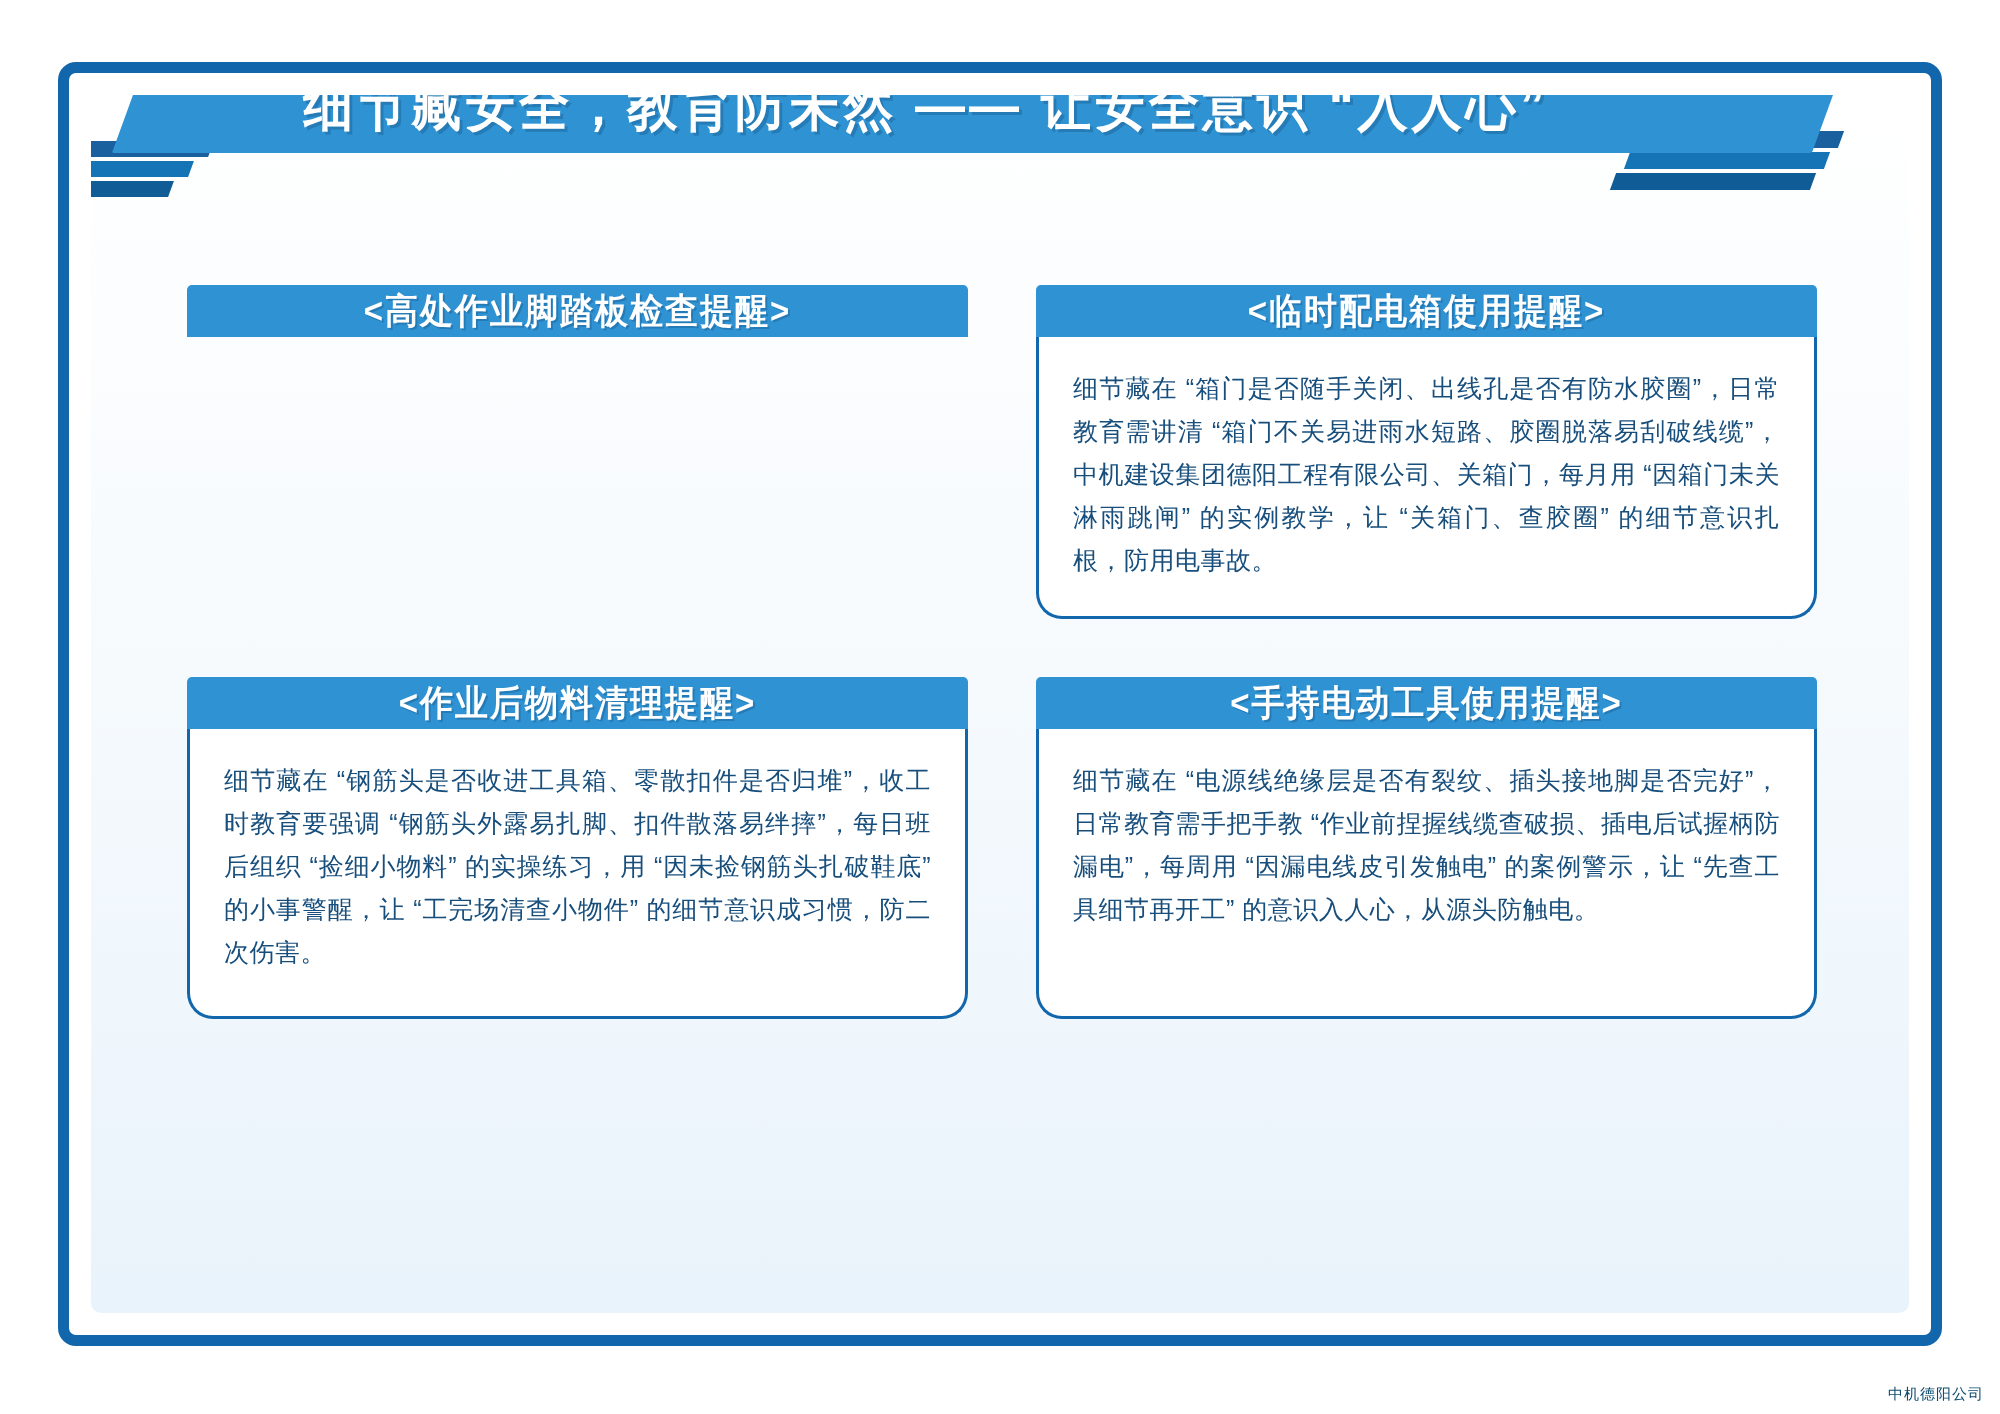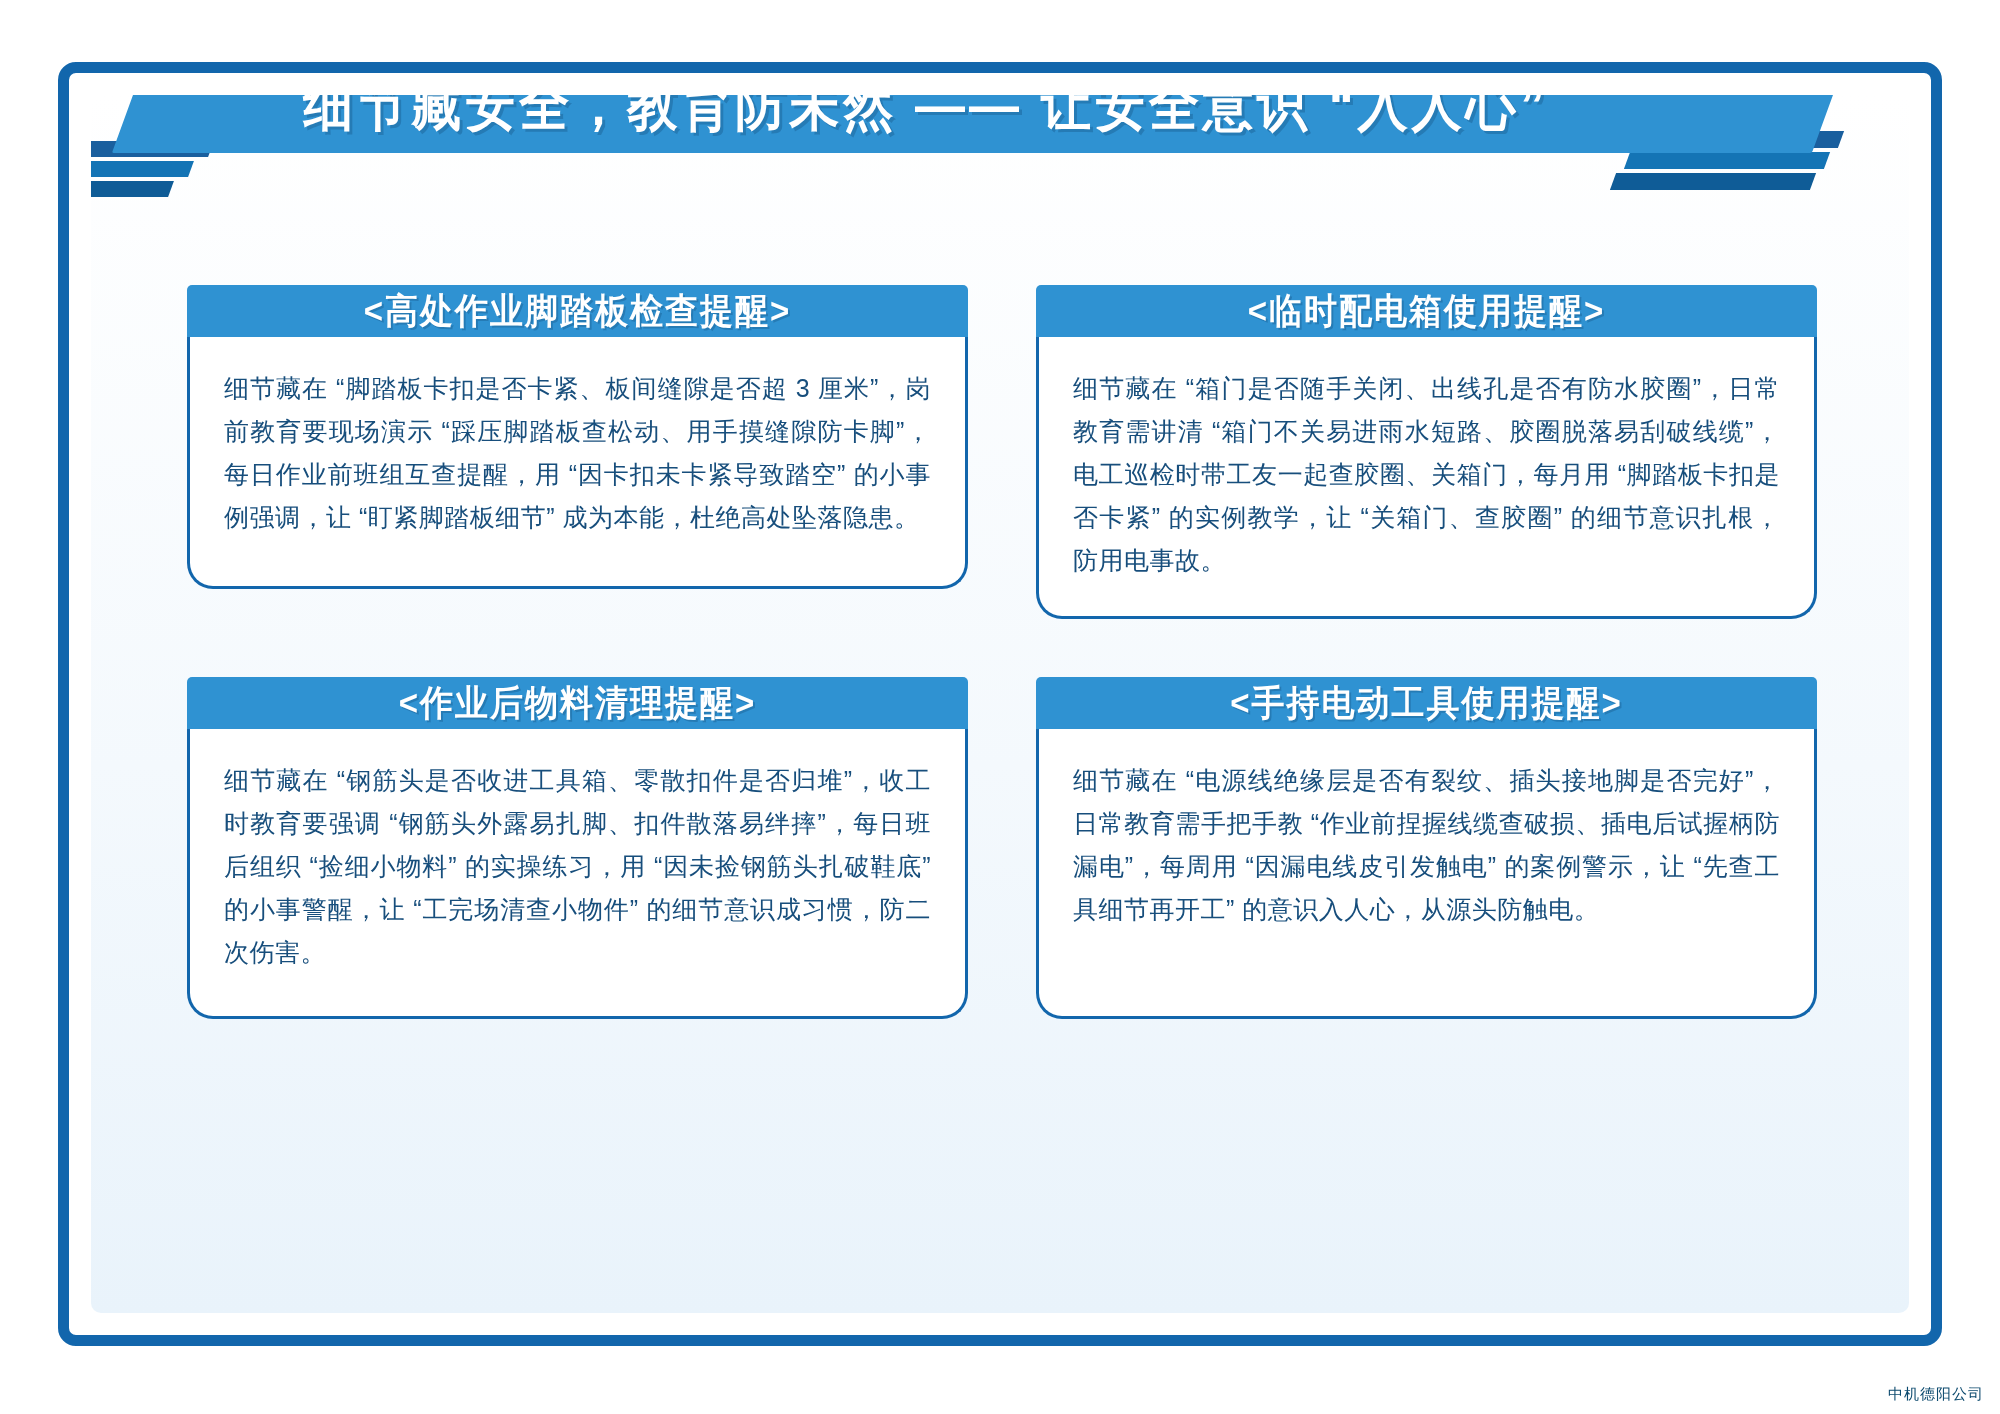--- a/index.html
+++ b/index.html
@@ -161,31 +161,28 @@
         <span>细节藏安全，教育防未然 —— 让安全意识 “入人心”</span>
       </div>
     </div>
 
     <div id="grid">
 
       <div class="card h-320">
         <div class="card-head">
           <span>&lt;高处作业脚踏板检查提醒&gt;</span>
         </div>
+      </div>
+
+      <div class="card h-320">
+        <div class="card-head">
+          <span>&lt;临时配电箱使用提醒&gt;</span>
+        </div>
         <div class="card-body">
-          <p>细节藏在 “脚踏板卡扣是否卡紧、板间缝隙是否超 3 厘米”，岗前教育要现场演示 “踩压脚踏板查松动、用手摸缝隙防卡脚”，每日作业前班组互查提醒，用 “因卡扣未卡紧导致踏空” 的小事例强调，让 “盯紧脚踏板细节” 成为本能，杜绝高处坠落隐患。</p>
-        </div>
-      </div>
-
-      <div class="card h-320">
-        <div class="card-head">
-          <span>&lt;临时配电箱使用提醒&gt;</span>
-        </div>
-        <div class="card-body">
-          <p>细节藏在 “箱门是否随手关闭、出线孔是否有防水胶圈”，日常教育需讲清 “箱门不关易进雨水短路、胶圈脱落易刮破线缆”，电工巡检时带工友一起查胶圈、关箱门，每月用 “脚踏板卡扣是否卡紧” 的实例教学，让 “关箱门、查胶圈” 的细节意识扎根，防用电事故。</p>
+          <p>细节藏在 “箱门是否随手关闭、出线孔是否有防水胶圈”，日常教育需讲清 “箱门不关易进雨水短路、胶圈脱落易刮破线缆”，中机建设集团德阳工程有限公司、关箱门，每月用 “因箱门未关淋雨跳闸” 的实例教学，让 “关箱门、查胶圈” 的细节意识扎根，防用电事故。</p>
         </div>
       </div>
 
       <div class="card h-360">
         <div class="card-head">
           <span>&lt;作业后物料清理提醒&gt;</span>
         </div>
         <div class="card-body">
           <p>细节藏在 “钢筋头是否收进工具箱、零散扣件是否归堆”，收工时教育要强调 “钢筋头外露易扎脚、扣件散落易绊摔”，每日班后组织 “捡细小物料” 的实操练习，用 “因未捡钢筋头扎破鞋底” 的小事警醒，让 “工完场清查小物件” 的细节意识成习惯，防二次伤害。</p>
         </div>

